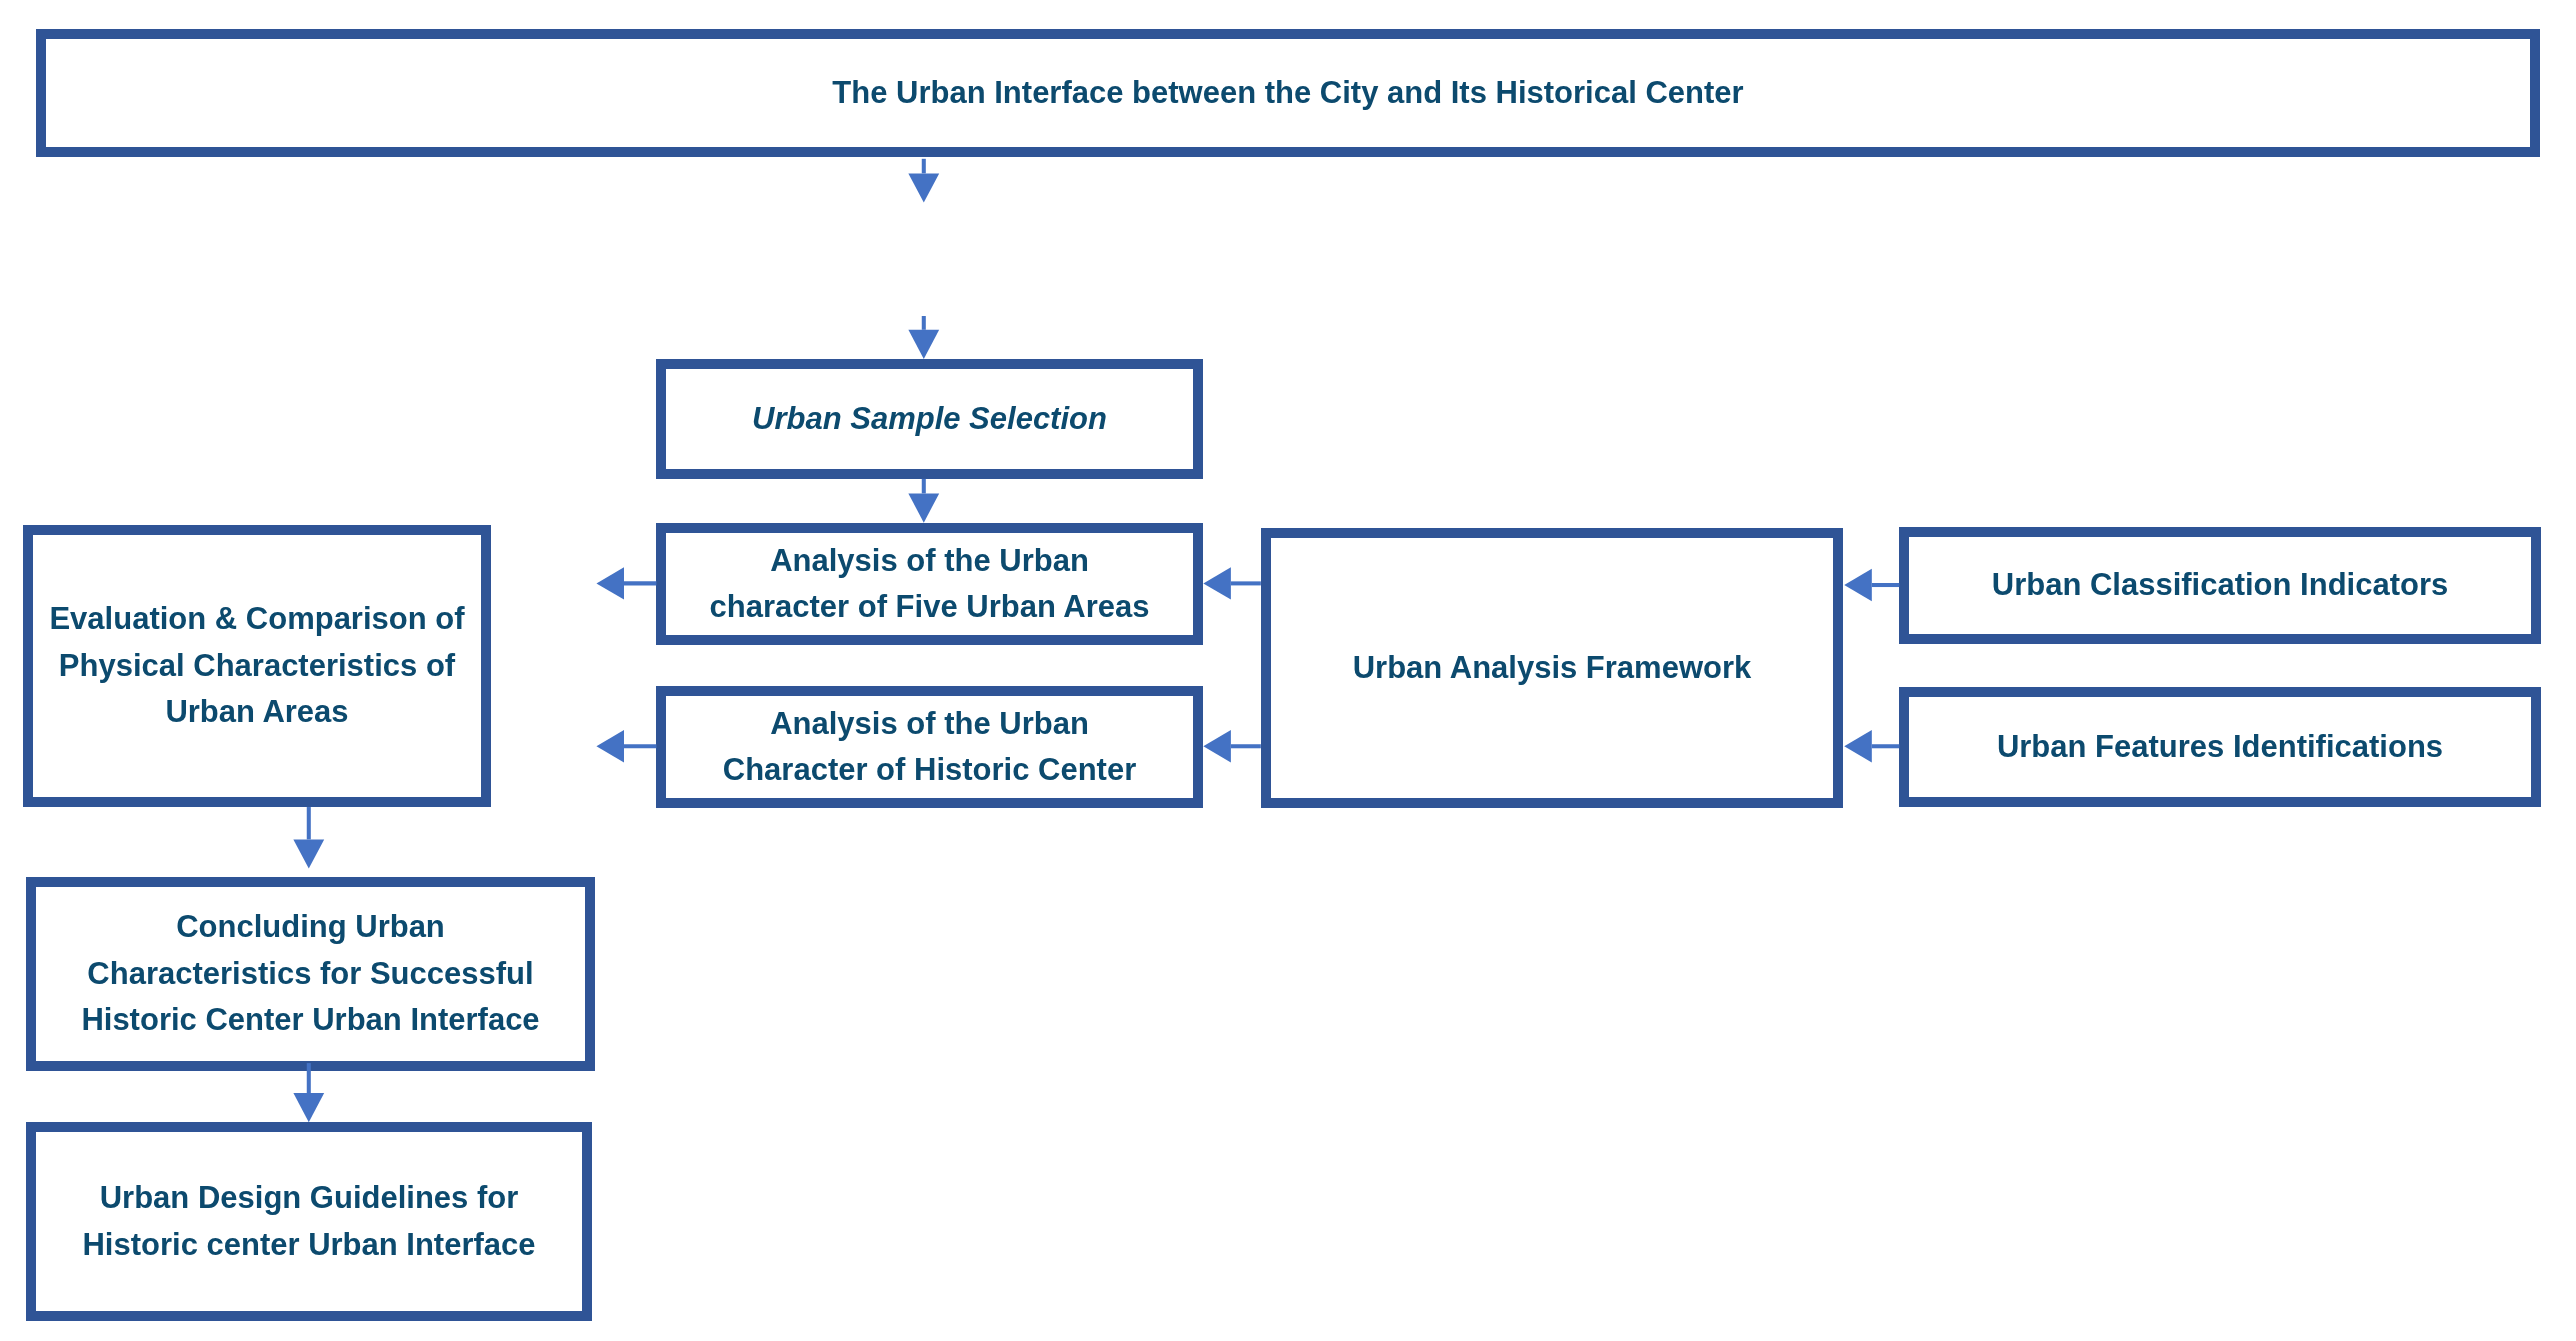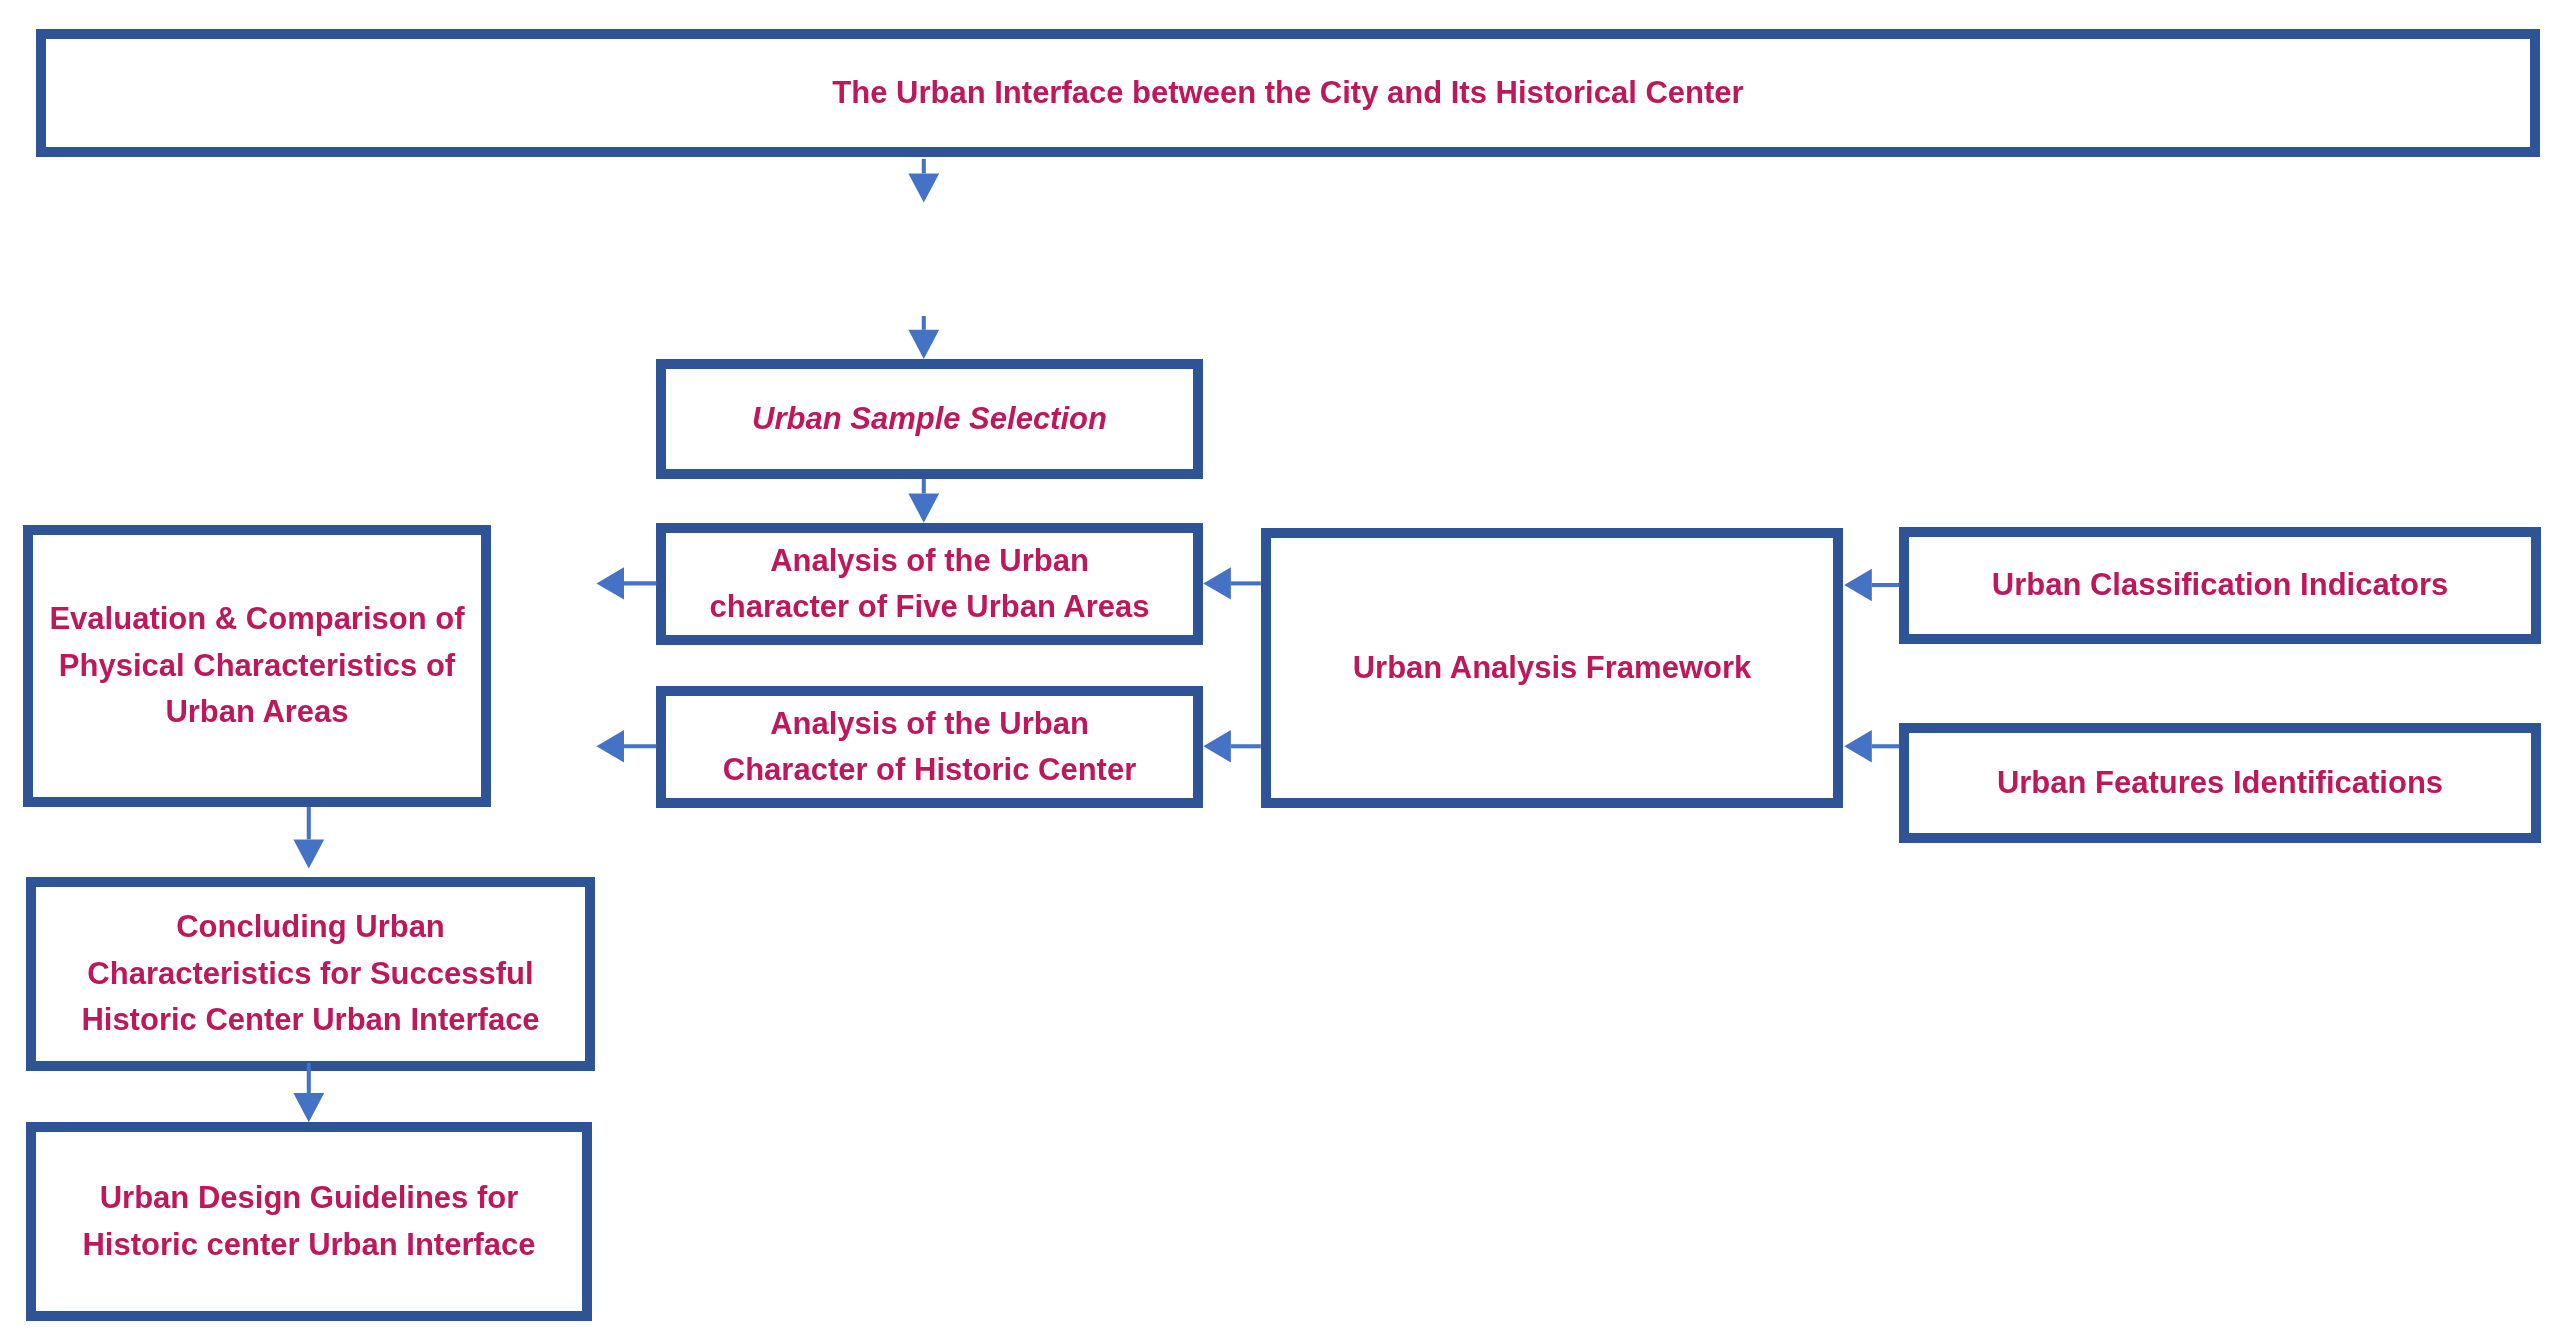--- a/index.html
+++ b/index.html
@@ -21,34 +21,34 @@
     border: 10.5px solid #2F5496;
     background: #ffffff;
     display: flex;
     align-items: center;
     justify-content: center;
     text-align: center;
   }
   .node .label {
     white-space: pre-line;
     font-weight: bold;
-    color: #be185d;
+    color: #0c4a6e;
     font-size: 31px;
     line-height: 1.5;
     padding: 0 6.5px;
   }
   #n-title      { left: 36px;   top: 29px;   width: 2504px; height: 128px; }
   #n-city       { left: 656px;  top: 203px;  width: 547px;  height: 113px; }
   #n-sample     { left: 656px;  top: 359px;  width: 547px;  height: 120px; font-style: italic; }
   #n-five       { left: 656px;  top: 523px;  width: 547px;  height: 122px; }
   #n-historic   { left: 656px;  top: 686px;  width: 547px;  height: 122px; }
   #n-eval       { left: 23px;   top: 525px;  width: 468px;  height: 282px; }
   #n-framework  { left: 1261px; top: 528px;  width: 582px;  height: 280px; }
   #n-class      { left: 1899px; top: 527px;  width: 642px;  height: 117px; justify-content: center; }
-  #n-features   { left: 1899px; top: 687px;  width: 642px;  height: 120px; margin-top: 36px; }
+  #n-features   { left: 1899px; top: 687px;  width: 642px;  height: 120px; }
   #n-concluding { left: 26px;   top: 869px; width: 569px;  height: 194px; margin-top: 8px; }
   #n-guidelines { left: 26px;   top: 1122px; width: 566px;  height: 199px; }
 
   .arrows-layer {
     position: absolute;
     left: 0;
     top: 0;
     width: 2576px;
     height: 1341px;
     pointer-events: none;

